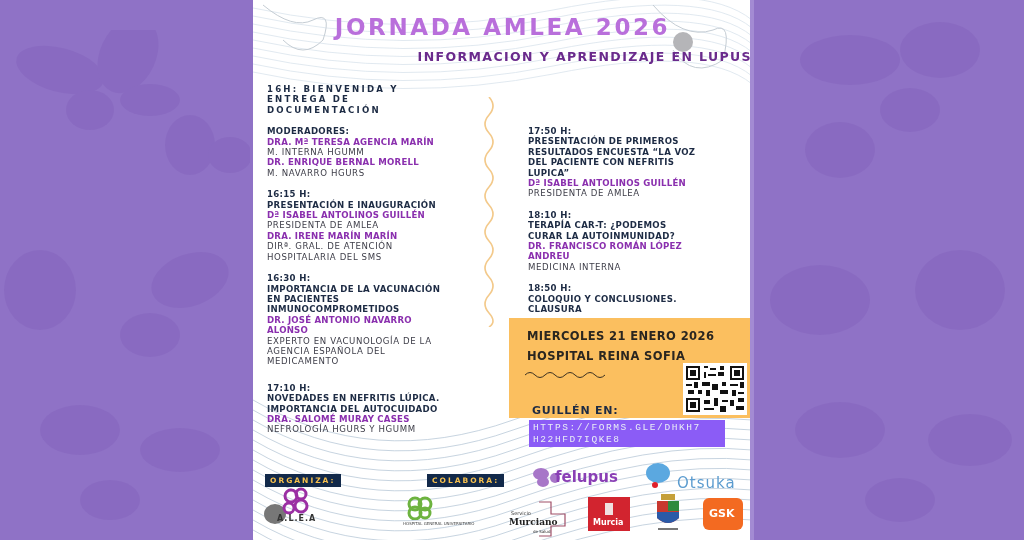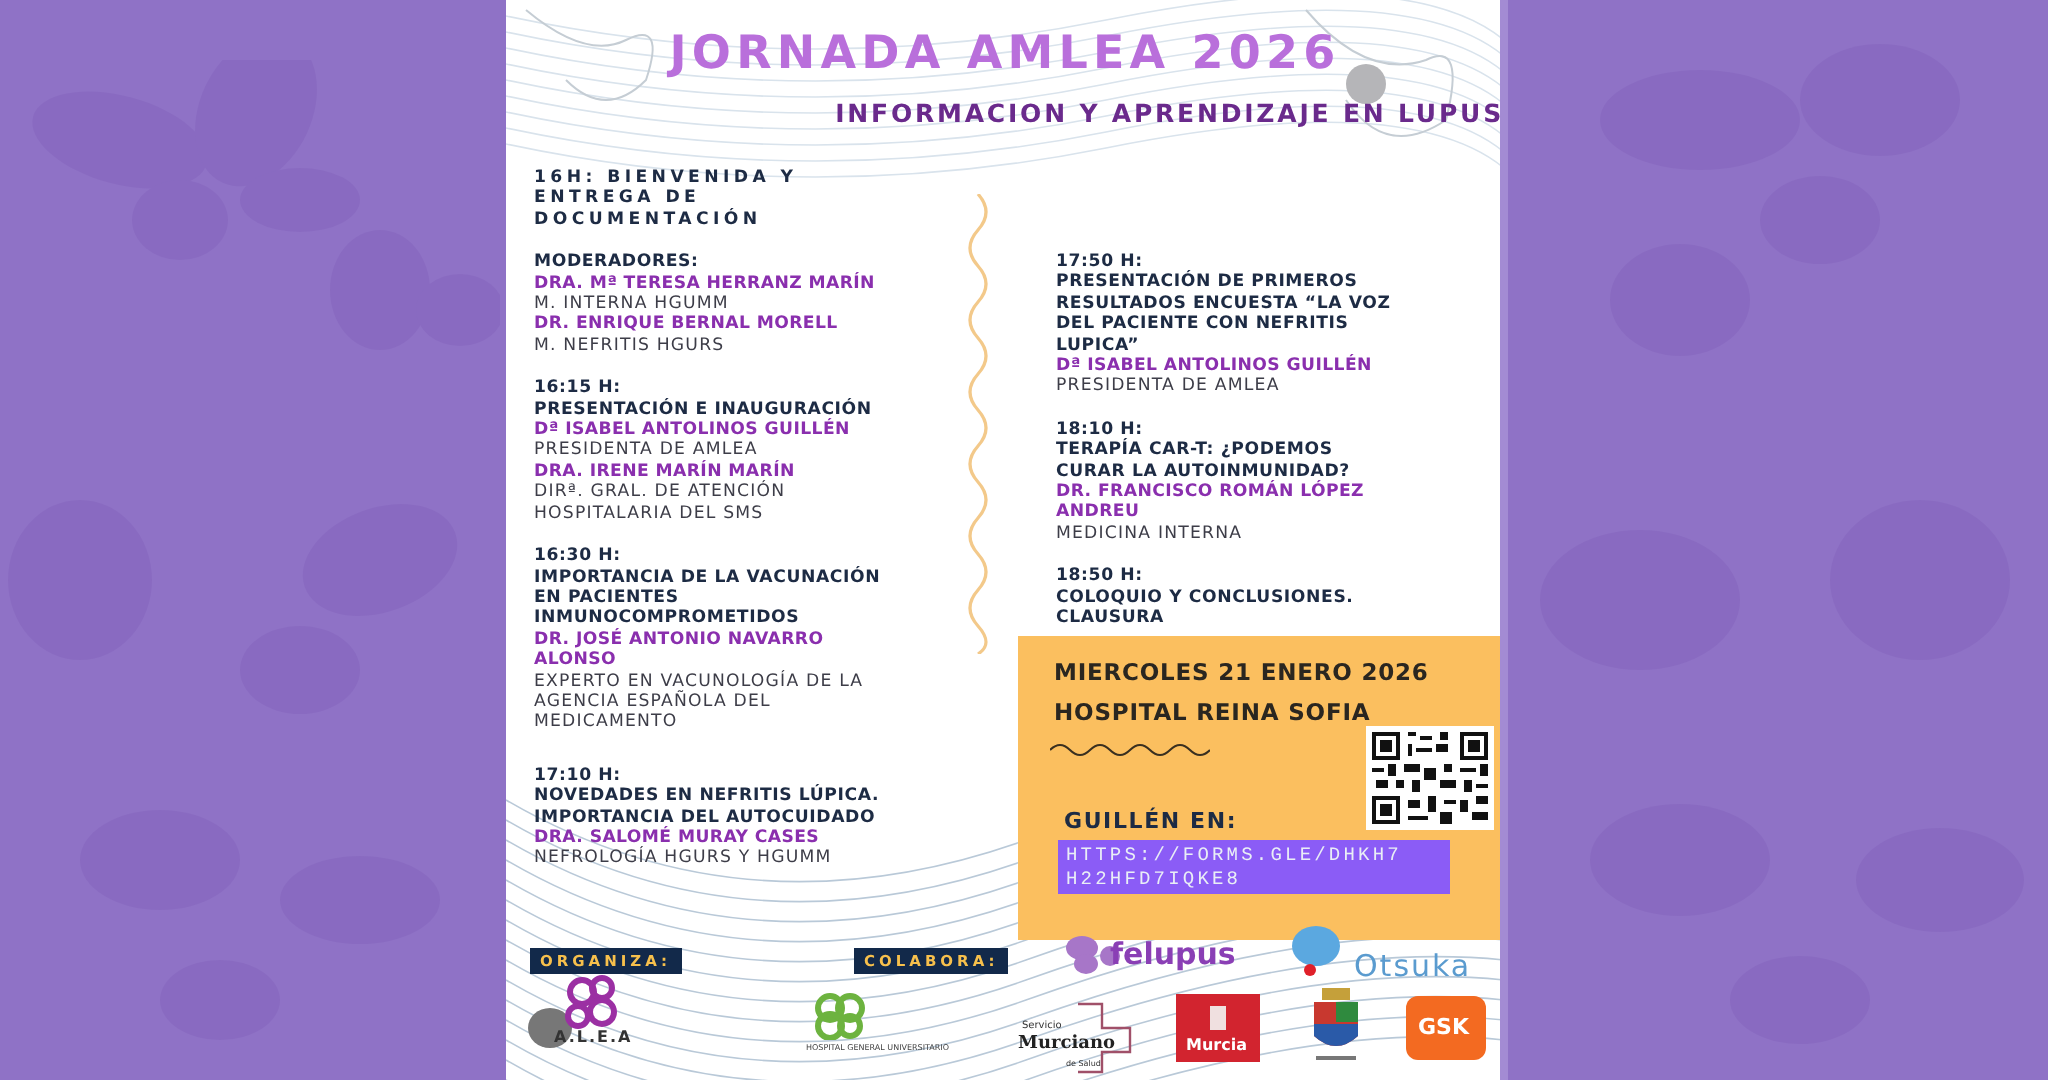--- a/index.html
+++ b/index.html
@@ -27,21 +27,21 @@
   .col { position: absolute; font-size: 8.6px; line-height: 10.4px; }
   .col-left { left: 14px; top: 84px; width: 210px; }
   .col-right { left: 275px; top: 126px; width: 200px; }
   .blk { margin-bottom: 11px; }
   .time, .topic { color: #1d2b44; font-weight: bold; letter-spacing: 0.3px; }
   .time-wide { letter-spacing: 2.2px; }
   .name { color: #8a2fae; font-weight: bold; letter-spacing: 0.2px; }
   .role { color: #3d3d48; letter-spacing: 0.6px; }
   .wave { position: absolute; left: 226px; top: 97px; }
   .info-box {
-    position: absolute; left: 256px; top: 318px; width: 242px; height: 152px;
+    position: absolute; left: 256px; top: 318px; width: 242px; height: 100px;
     background: #fbbf5f;
   }
   .info-date, .info-place {
     position: absolute; left: 18px; color: #2a2620; font-weight: bold;
     font-size: 11.5px; letter-spacing: 0.4px;
   }
   .info-date { top: 11px; }
   .info-place { top: 31px; }
   .squiggle { position: absolute; left: 16px; top: 52px; }
   .qr { position: absolute; left: 174px; top: 45px; width: 64px; height: 52px; background: #fff; padding: 3px; }
@@ -144,24 +144,24 @@
   <div class="subtitle">INFORMACION Y APRENDIZAJE EN LUPUS</div>
 
   <div class="col col-left">
     <div class="blk">
       <div class="time time-wide">16H: BIENVENIDA Y</div>
       <div class="time time-wide">ENTREGA DE</div>
       <div class="time time-wide">DOCUMENTACIÓN</div>
     </div>
     <div class="blk">
       <div class="topic">MODERADORES:</div>
-      <div class="name">DRA. Mª TERESA HERRANZ MARÍN</div>
+      <div class="name">DRA. Mª TERESA AGENCIA MARÍN</div>
       <div class="role">M. INTERNA HGUMM</div>
       <div class="name">DR. ENRIQUE BERNAL MORELL</div>
-      <div class="role">M. NEFRITIS HGURS</div>
+      <div class="role">M. NAVARRO HGURS</div>
     </div>
     <div class="blk">
       <div class="time">16:15 H:</div>
       <div class="topic">PRESENTACIÓN E INAUGURACIÓN</div>
       <div class="name">Dª ISABEL ANTOLINOS GUILLÉN</div>
       <div class="role">PRESIDENTA DE AMLEA</div>
       <div class="name">DRA. IRENE MARÍN MARÍN</div>
       <div class="role">DIRª. GRAL. DE ATENCIÓN</div>
       <div class="role">HOSPITALARIA DEL SMS</div>
     </div>

